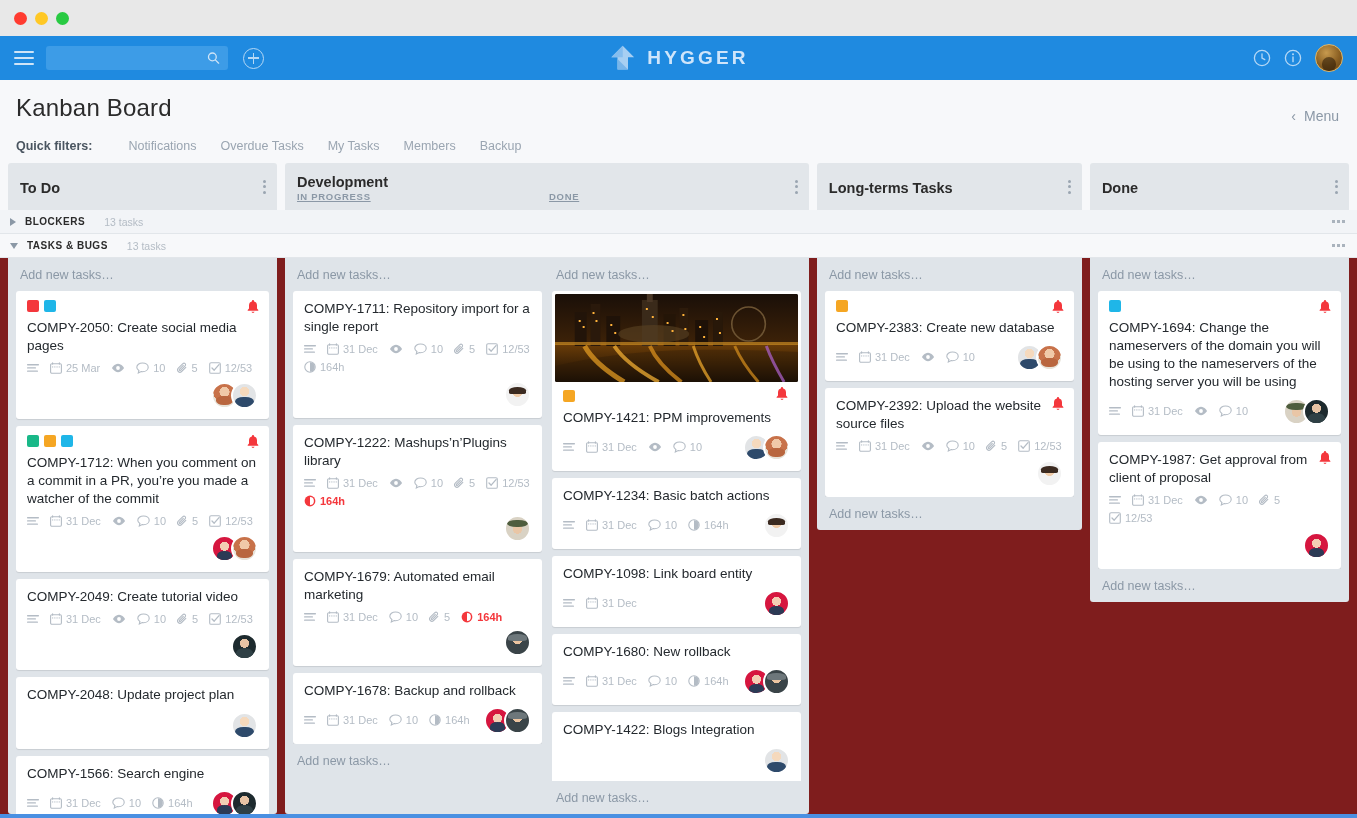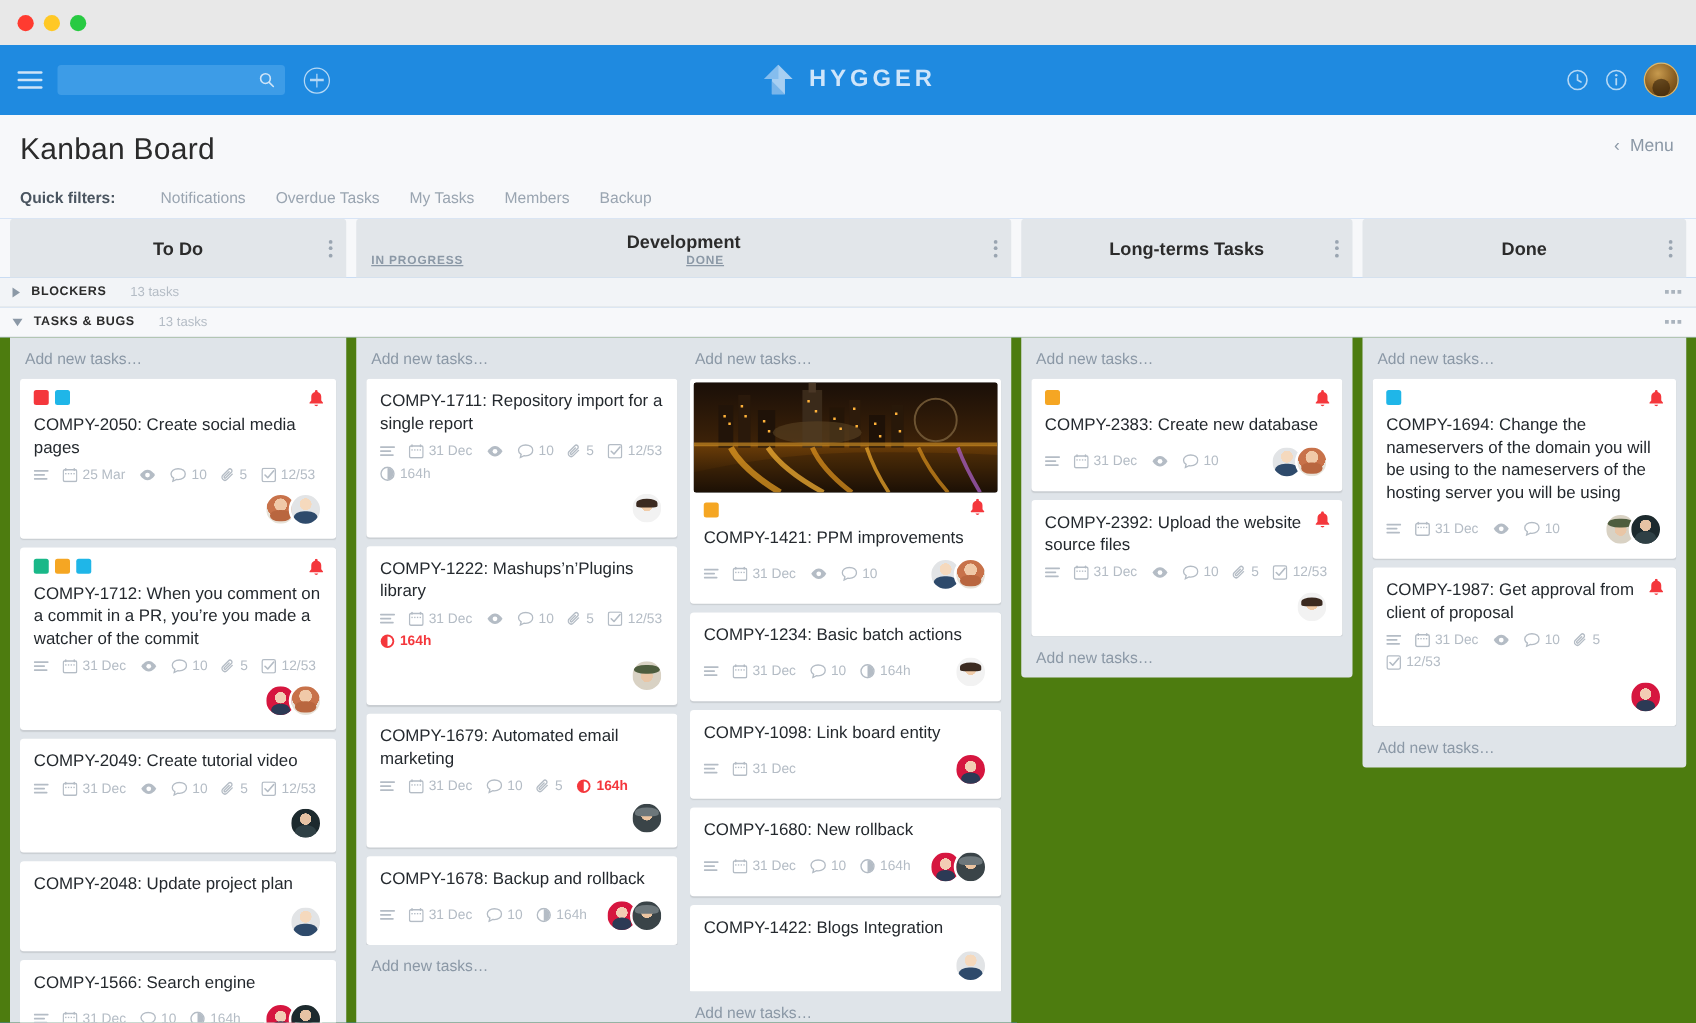--- a/index.html
+++ b/index.html
@@ -14,21 +14,21 @@
     height: 36px; background: #e8e8e8; display: flex; align-items: center;
     padding-left: 14px; gap: 8px;
   }
   .dot { width: 13px; height: 13px; border-radius: 50%; }
   .dot.red { background: #ff3b30; }
   .dot.yellow { background: #ffc825; }
   .dot.green { background: #28ca42; }
 
   
   .navbar {
-    height: 56px; background: #1f8ae0; display: flex; align-items: center;
+    height: 44px; background: #1f8ae0; display: flex; align-items: center;
     position: relative; padding: 0 14px;
   }
   .hamburger { width: 20px; display: flex; flex-direction: column; gap: 4px; cursor: pointer; margin-right: 12px; }
   .hamburger i { display: block; height: 2px; background: #cfe4f7; border-radius: 1px; }
   .searchbox {
     width: 182px; height: 24px; background: #3d9ce7; border-radius: 3px;
     display: flex; align-items: center; justify-content: flex-end; padding-right: 8px;
     cursor: text;
   }
   .searchbox input {
@@ -80,21 +80,21 @@
   }
   .qf-label { color: #4a5560; font-weight: bold; margin-right: 36px; }
   .qf-item { color: #9aa5b1; margin-right: 24px; cursor: pointer; }
 
   
   .col-head-row { display: flex; background: #f7f8fa; padding: 0 8px; gap: 8px; }
   .col-head {
     background: #e2e6ea; border-radius: 3px 3px 0 0; padding: 11px 12px 8px 12px;
     position: relative; display: flex; flex-direction: column; justify-content: center;
   }
-  .col-head .ttl { font-size: 14.5px; font-weight: bold; color: #2b2b2b; text-align: center; }
+  .col-head .ttl { font-size: 14.5px; font-weight: bold; color: #2b2b2b; }
   .col-head .kebab {
     position: absolute; right: 11px; top: 50%; transform: translateY(-50%);
     display: flex; flex-direction: column; gap: 2.5px; cursor: pointer;
   }
   .col-head .kebab i { width: 3px; height: 3px; border-radius: 50%; background: #9aa5b1; display: block; }
   .sub-row { display: flex; margin-top: 1px; }
   .sub-row .sub {
     font-size: 9.5px; color: #8b98a6; font-weight: bold; letter-spacing: .7px; text-decoration: underline;
   }
   .sub-row .sub.s1 { width: 252px; }
@@ -115,21 +115,21 @@
   .tri { width: 0; height: 0; cursor: pointer; flex: none; }
   .tri.closed { border-left: 6px solid #8b98a6; border-top: 4px solid transparent; border-bottom: 4px solid transparent; }
   .tri.open { border-top: 6px solid #8b98a6; border-left: 4px solid transparent; border-right: 4px solid transparent; }
   .sl-name { font-weight: bold; color: #2b2b2b; letter-spacing: .5px; font-size: 10px; }
   .sl-count { color: #b4bcc5; font-size: 10.5px; margin-left: 10px; }
   .sl-dots { margin-left: auto; display: flex; gap: 2px; cursor: pointer; }
   .sl-dots i { width: 3px; height: 3px; background: #aab3bd; display: block; }
 
   
   .board-body {
-    display: flex; gap: 8px; padding: 0 8px; height: 556px; background: #4d7c0f;
+    display: flex; gap: 8px; padding: 0 8px; height: 556px; background: #7f1d1d;
     align-items: flex-start;
   }
   .column {
     background: #dfe4e9; border-radius: 0 0 3px 3px; padding: 0 8px 0 8px;
     height: 100%; overflow: hidden; display: flex; flex-direction: column;
   }
   .column.dev { background: #dfe4e9; width: 530px; }
   .column.autoh { height: auto; max-height: 100%; padding-bottom: 0; }
   .add-new {
     color: #8b98a6; font-size: 12.5px; padding: 10px 4px 9px 4px; cursor: pointer; flex: none;

